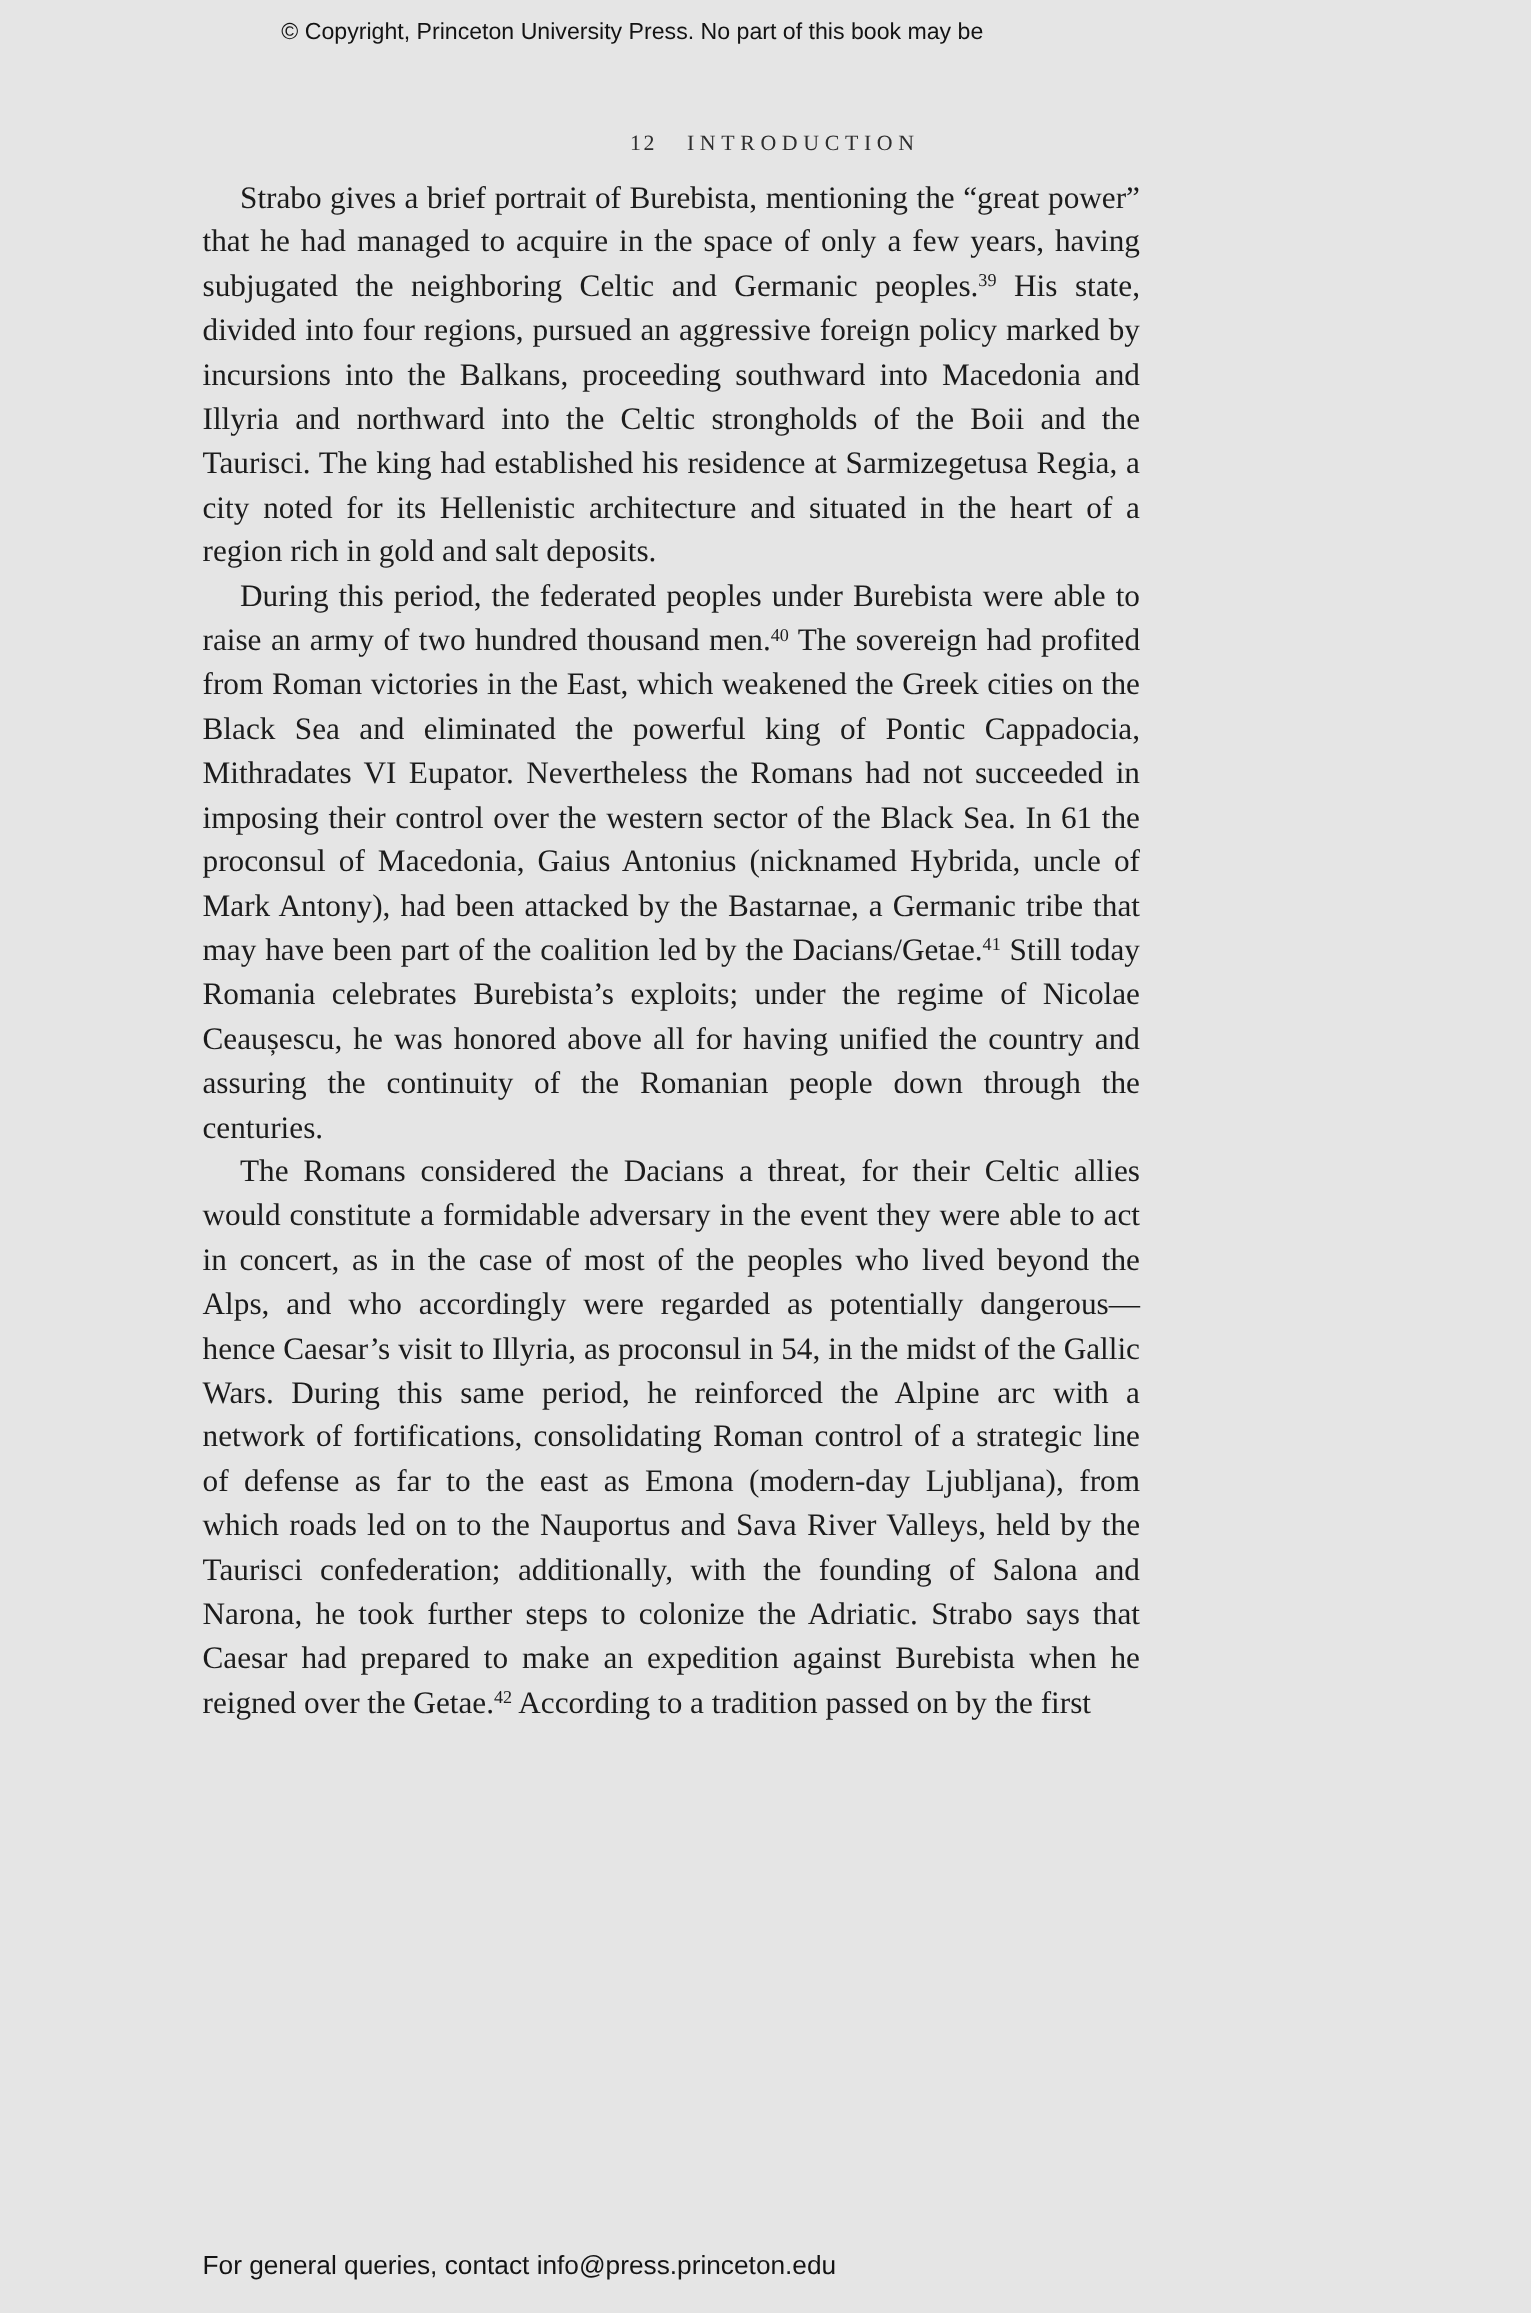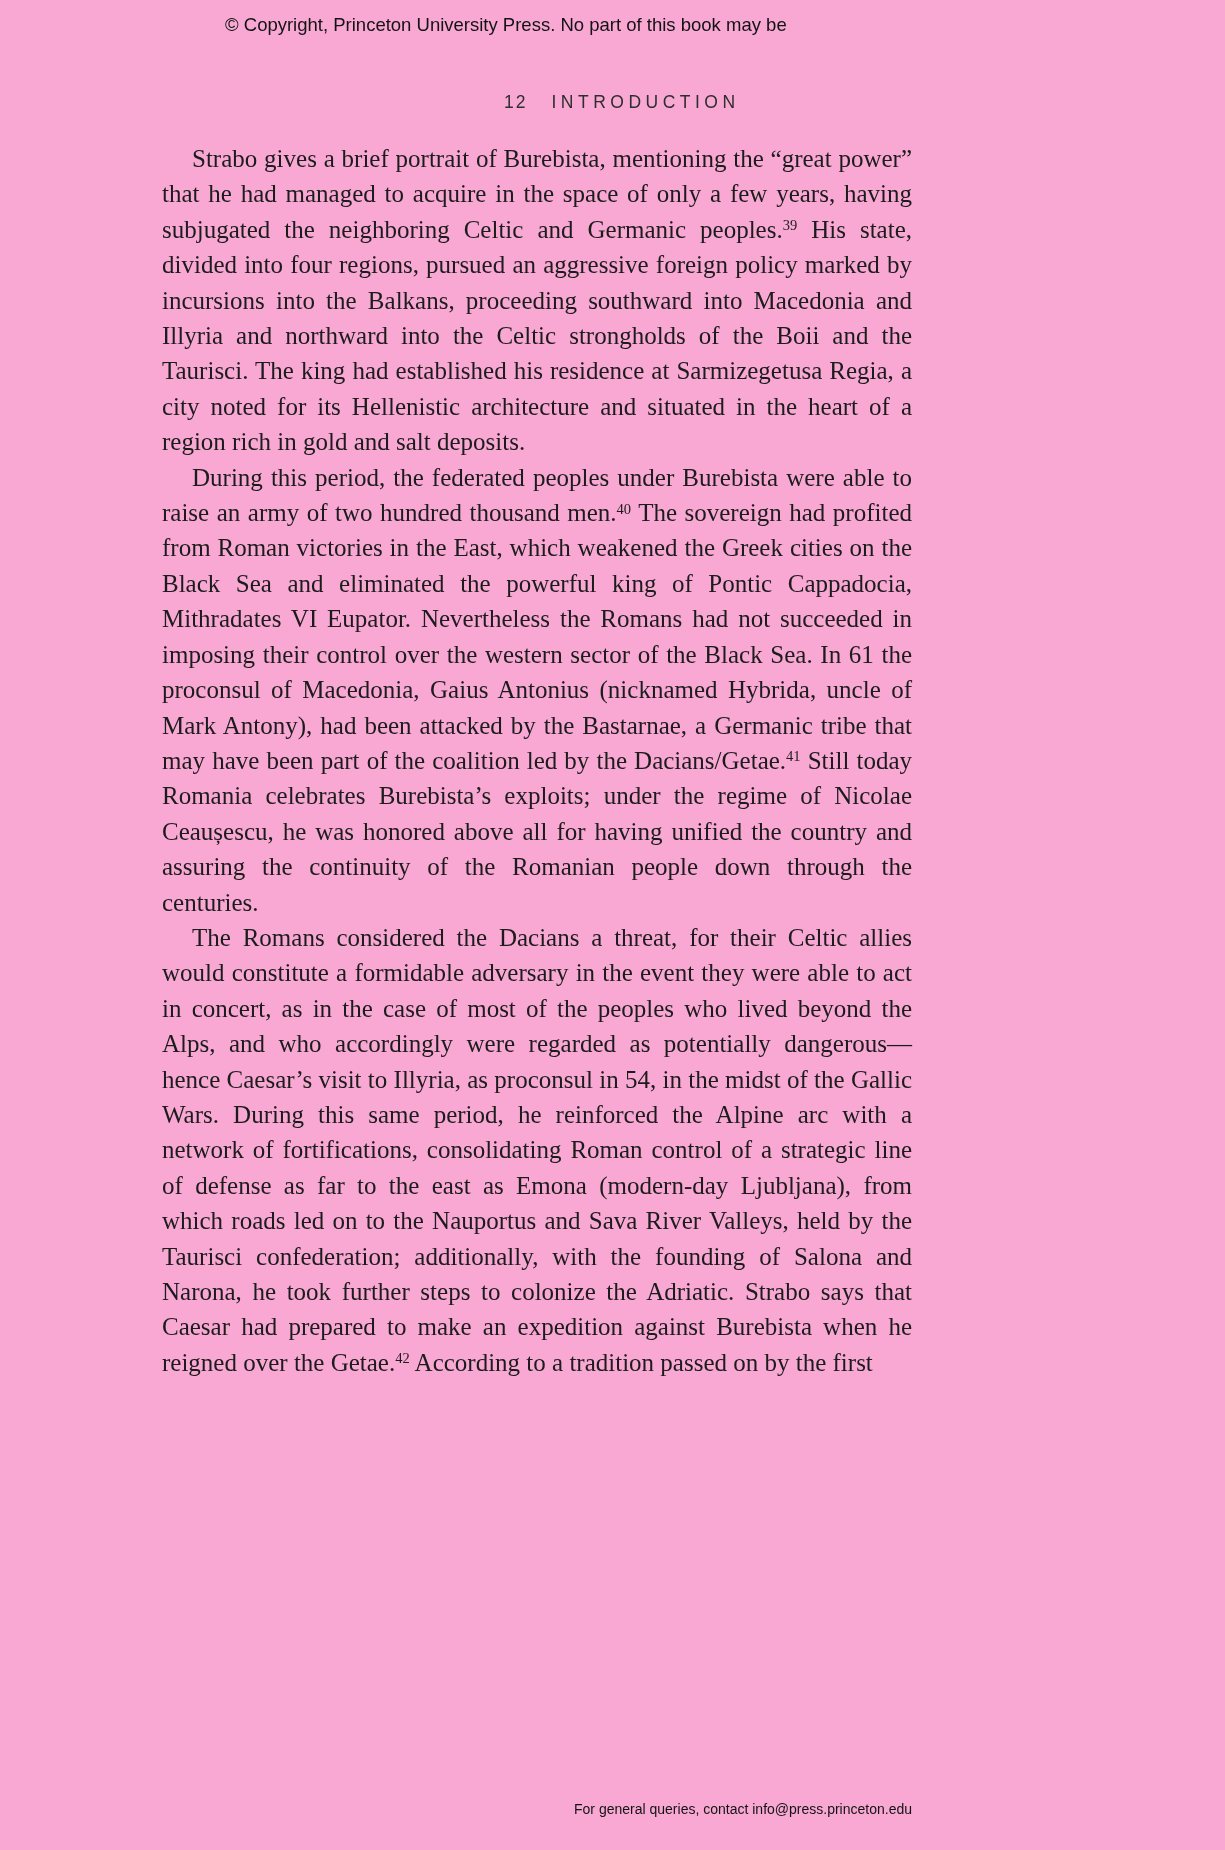--- a/index.html
+++ b/index.html
@@ -4,44 +4,44 @@
 <style>
   html, body {
     margin: 0;
     padding: 0;
     background: #ffffff;
   }
   .page {
     position: relative;
     width: 1225px;
     height: 1850px;
-    background: #f9a8d4;
+    background: #e5e5e5;
     overflow: hidden;
   }
 
   
   .copyright {
     position: absolute;
     left: 225px;
     top: 11px;
     font-family: "Liberation Sans", sans-serif;
     font-size: 18.5px;
     line-height: 27px;
     color: #131313;
     white-space: nowrap;
   }
 
   
   .running-header {
     position: absolute;
     left: 504px;
-    top: 92px;
+    top: 104px;
     display: flex;
     align-items: baseline;
-    font-family: Liberation Sans, sans-serif;
+    font-family: Liberation Serif, serif;
     font-size: 17.5px;
     color: #2e2e2e;
   }
   .page-number {
     letter-spacing: 2px;
     margin-right: 24px;
   }
   .running-head-title {
     letter-spacing: 4.5px;
     font-variant: small-caps;
@@ -74,23 +74,23 @@
     top: -0.52em;
     letter-spacing: 0;
   }
 
   
   .page-footer {
     position: absolute;
     left: 162px;
     top: 1801px;
     width: 750px;
-    text-align: right;
+    text-align: left;
     font-family: "Liberation Sans", sans-serif;
-    font-size: 14px;
+    font-size: 21px;
     color: #131313;
   }
 </style>
 </head>
 <body>
 
 <div class="page">
 
   <div class="copyright">
     <div>© Copyright, Princeton University Press. No part of this book may be</div>

